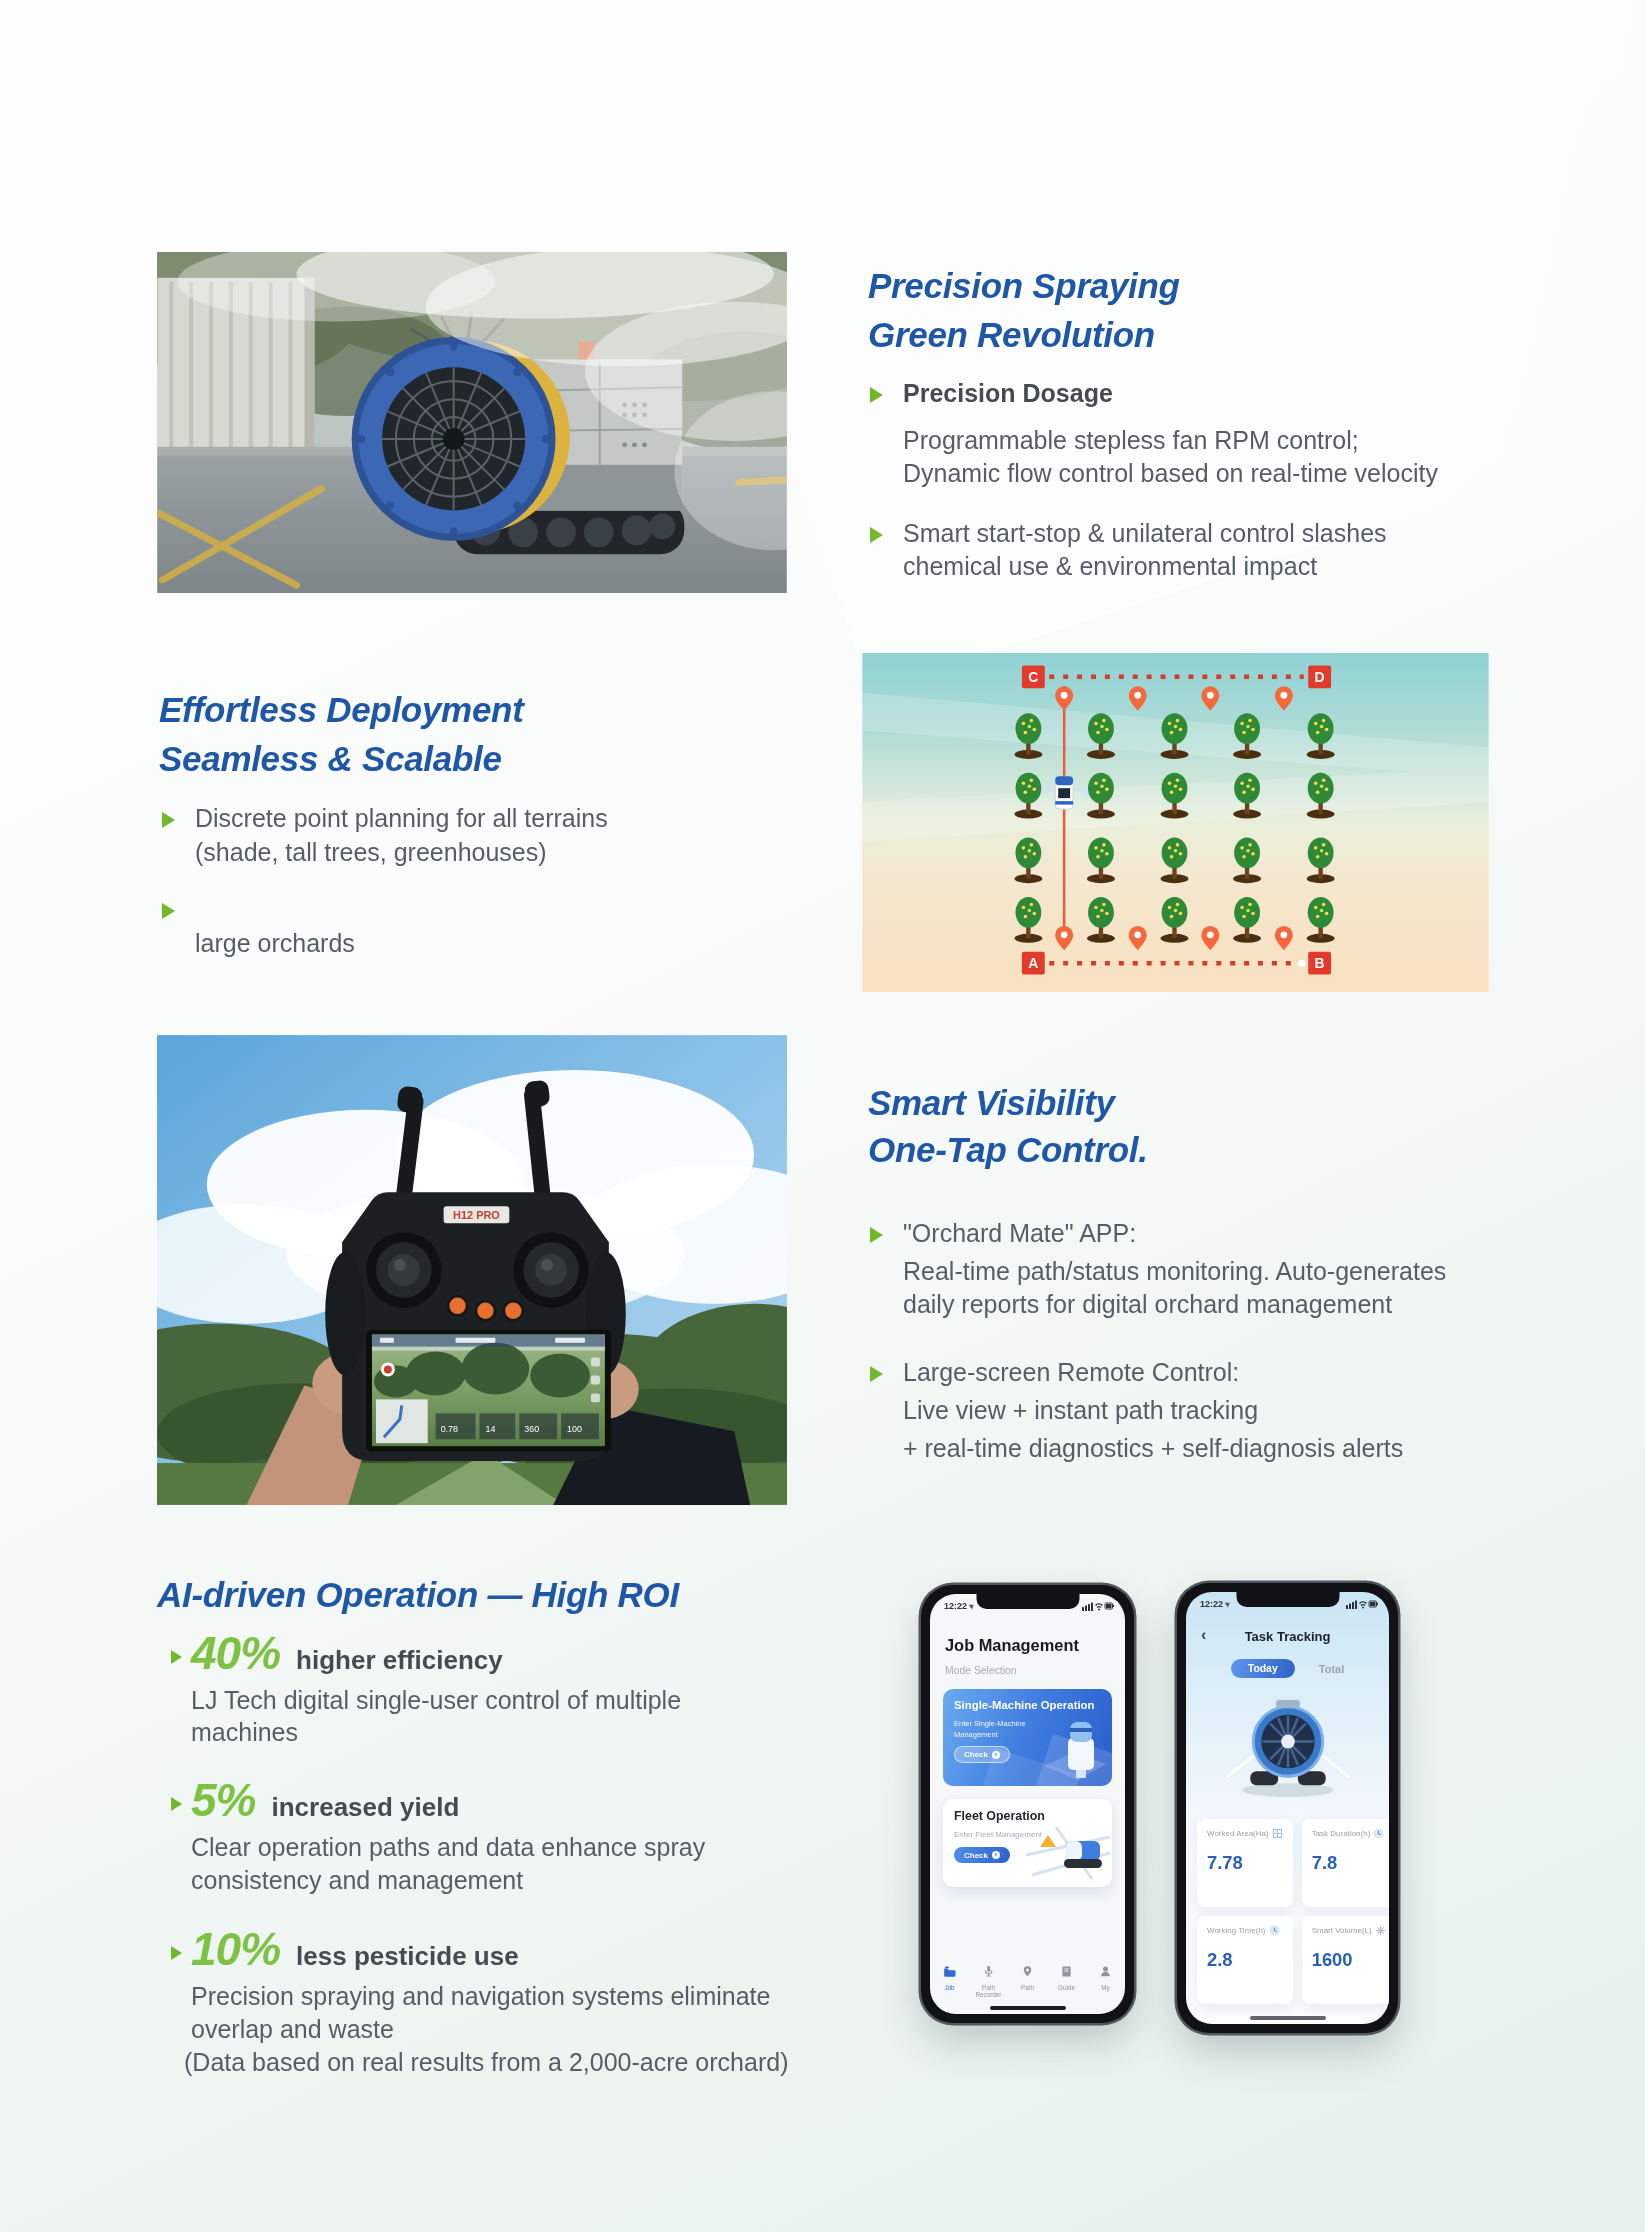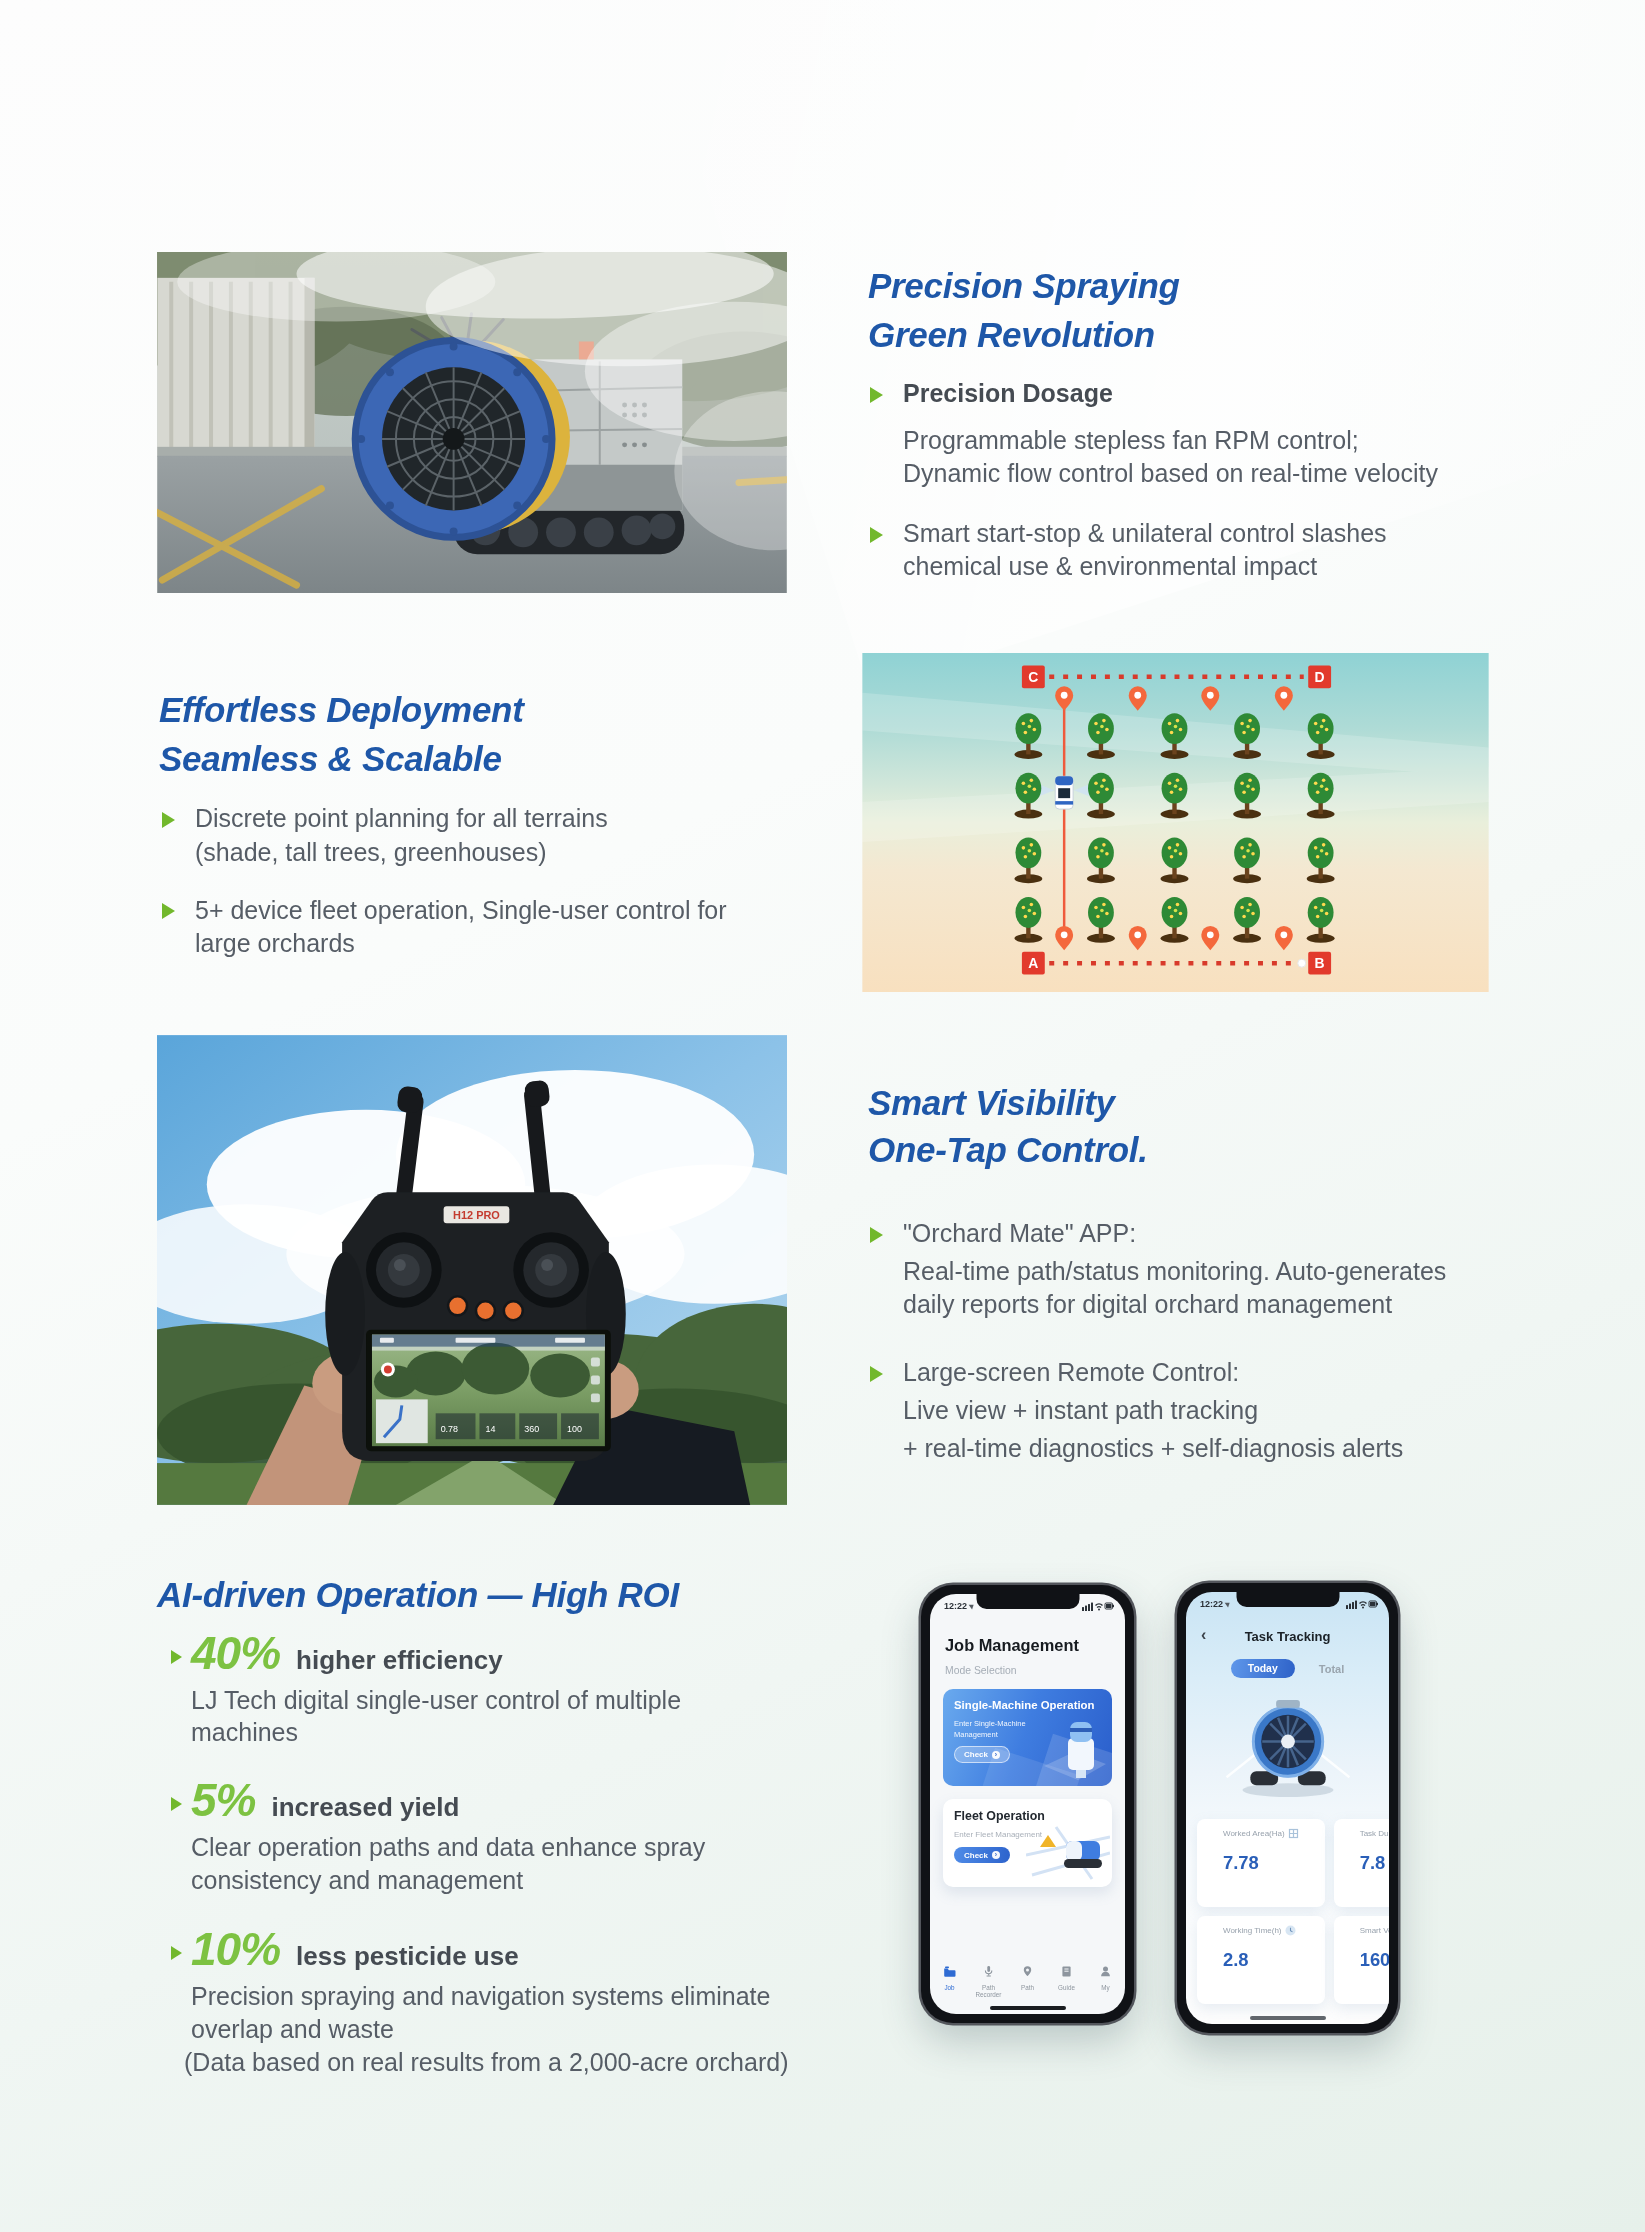--- a/index.html
+++ b/index.html
@@ -62,21 +62,21 @@
   
   .screen.track{background:linear-gradient(180deg,#c9e4f4 0%,#daedf8 20%,#ecf4fa 42%,#f8fbfd 62%,#fdfdfd 100%);}
   .back-btn{position:absolute;left:15px;top:34px;font-size:16px;font-weight:700;color:#3a4149;z-index:5;}
   .tt-title{position:absolute;left:0;right:0;top:37px;text-align:center;font-size:13px;font-weight:700;color:#1b2127;}
   .toggle-row{position:absolute;left:0;right:0;top:67px;display:flex;justify-content:center;align-items:center;gap:24px;}
   .tg-act{width:64px;padding:4px 0;border-radius:13px;text-align:center;
          background:linear-gradient(100deg,#5e97ea,#2e62c8);color:#fff;font-size:10.4px;font-weight:700;}
   .tg-inact{font-size:11px;font-weight:700;color:#9aa5ae;}
   .statgrid{position:absolute;left:11px;right:11px;top:227px;display:grid;grid-template-columns:1fr 1fr;gap:9px;}
   .stat{height:70px;background:#fff;border-radius:8px;box-shadow:0 5px 14px rgba(120,150,185,.16);
-        padding:9px 26px;position:relative;}
+        padding:9px 10px;position:relative;}
   .stat .lbl{display:flex;align-items:center;gap:3px;font-size:8px;color:#98a2ad;white-space:nowrap;}
   .stat .val{font-size:18.4px;font-weight:600;color:#2a5fb8;margin-top:13px;}
 </style>
 </head>
 <body>
 
 <div class="page">
 
   <div class="photo" style="left:157px;top:252px;width:630px;height:341px;">
     <svg width="630" height="341" viewBox="0 0 633 343">
@@ -202,21 +202,20 @@
   <span class="tri" style="left:870px;top:527px;"></span>
   <div class="line" style="left:903px;top:517px;">Smart start-stop &amp; unilateral control slashes</div>
   <div class="line" style="left:903px;top:550px;">chemical use &amp; environmental impact</div>
 
   <div class="h2l" style="left:159px;top:685px;">Effortless Deployment</div>
   <div class="h2l" style="left:159px;top:734px;">Seamless &amp; Scalable</div>
   <span class="tri" style="left:162px;top:812px;"></span>
   <div class="line" style="left:195px;top:802px;">Discrete point planning for all terrains</div>
   <div class="line" style="left:195px;top:836px;">(shade, tall trees, greenhouses)</div>
   <span class="tri" style="left:162px;top:903px;"></span>
-  <div class="line" style="left:195px;top:894px;">5+ device fleet operation, Single-user control for</div>
   <div class="line" style="left:195px;top:927px;">large orchards</div>
 
   <div class="photo" style="left:862px;top:653px;width:627px;height:339px;">
     <svg width="627" height="339" viewBox="0 0 630 341">
       <defs>
         <linearGradient id="dg" x1="0" y1="0" x2="0" y2="1">
           <stop offset="0" stop-color="#8fd2d4"></stop>
             <stop offset=".22" stop-color="#aedbd6"></stop>
           <stop offset=".38" stop-color="#cfe6da"></stop>
             <stop offset=".5" stop-color="#e9efdb"></stop>

